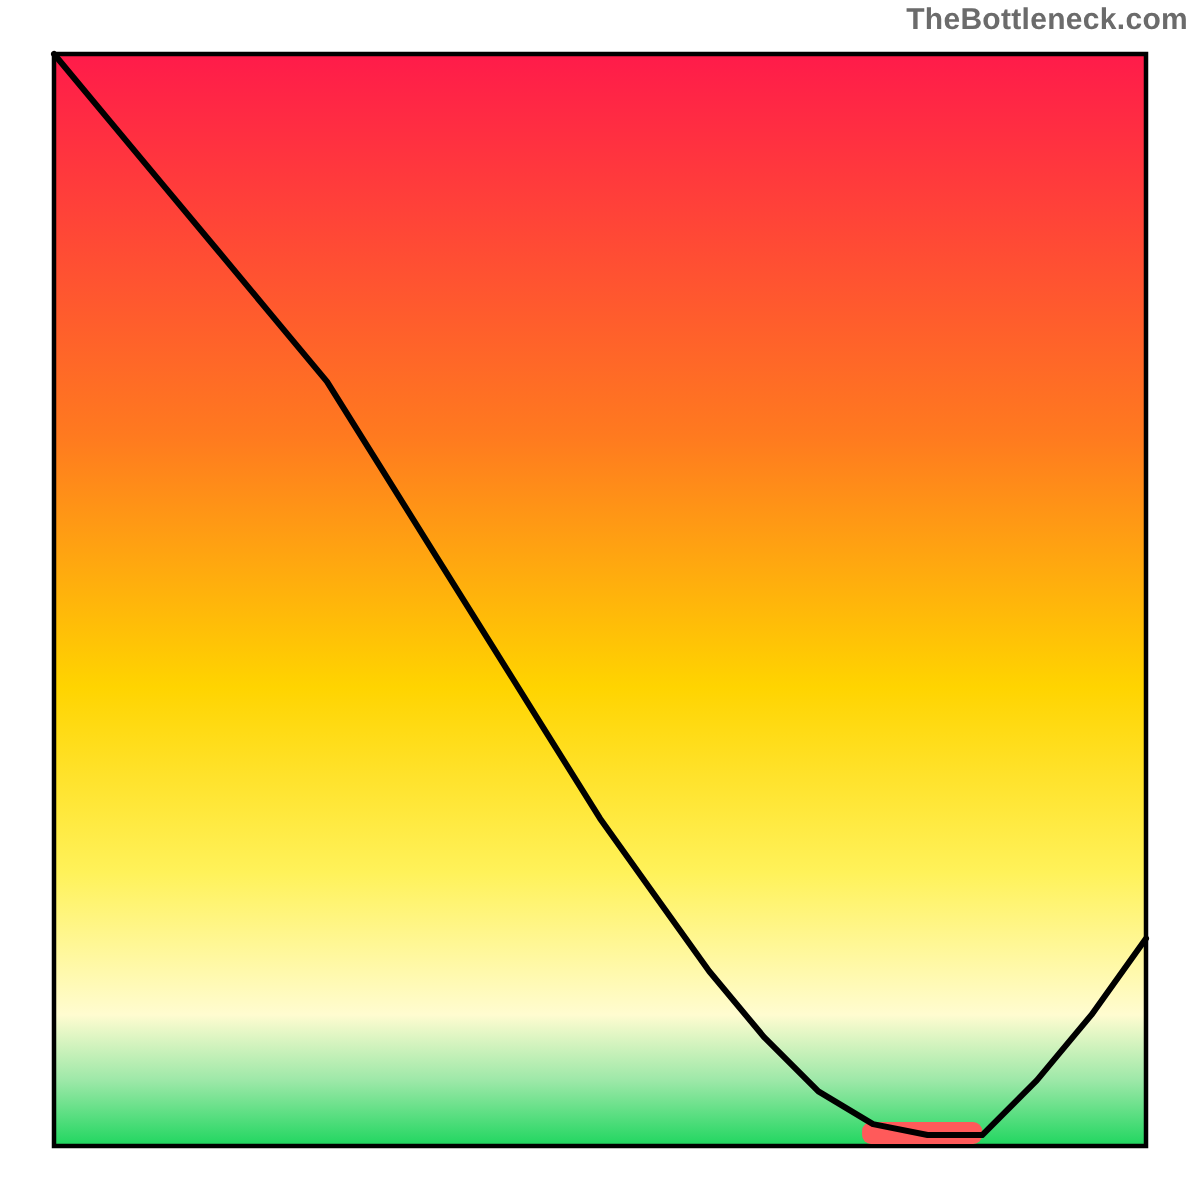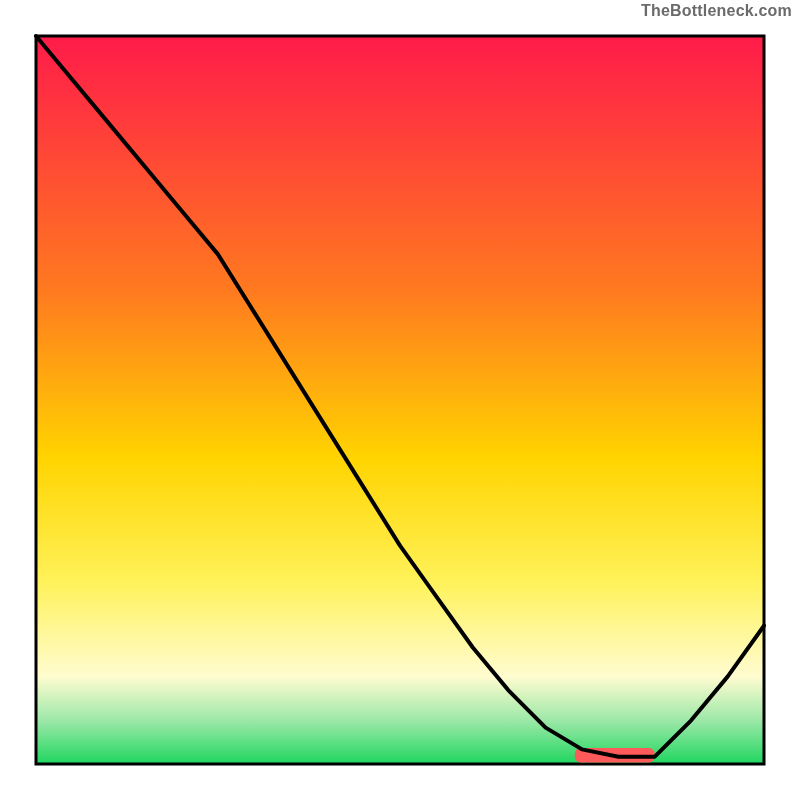--- a/index.html
+++ b/index.html
@@ -13,21 +13,21 @@
   }
   .stage {
     position: relative;
     width: 800px;
     height: 800px;
   }
   .watermark {
     position: absolute;
     top: 2px;
     right: 8px;
-    font-size: 16px;
+    font-size: 20px;
     font-weight: 600;
     color: #6b6b6b;
     letter-spacing: 0.2px;
     z-index: 30;
   }
   svg.plot {
     position: absolute;
     inset: 0;
     width: 800px;
     height: 800px;

